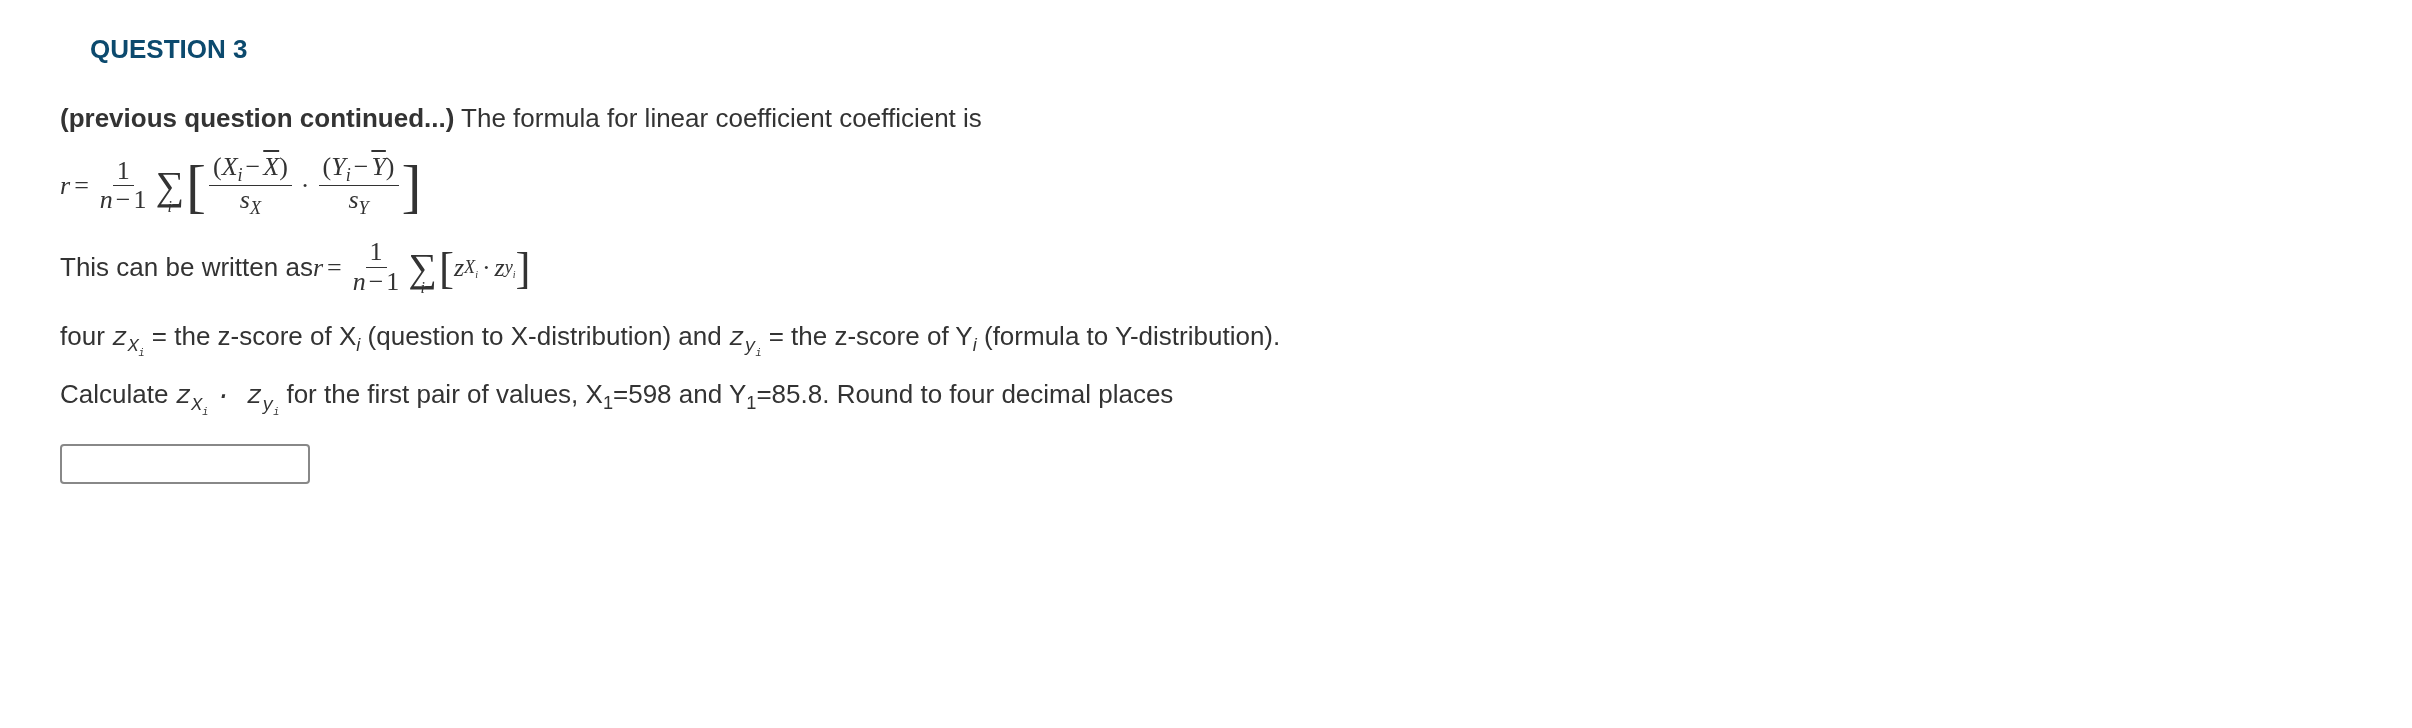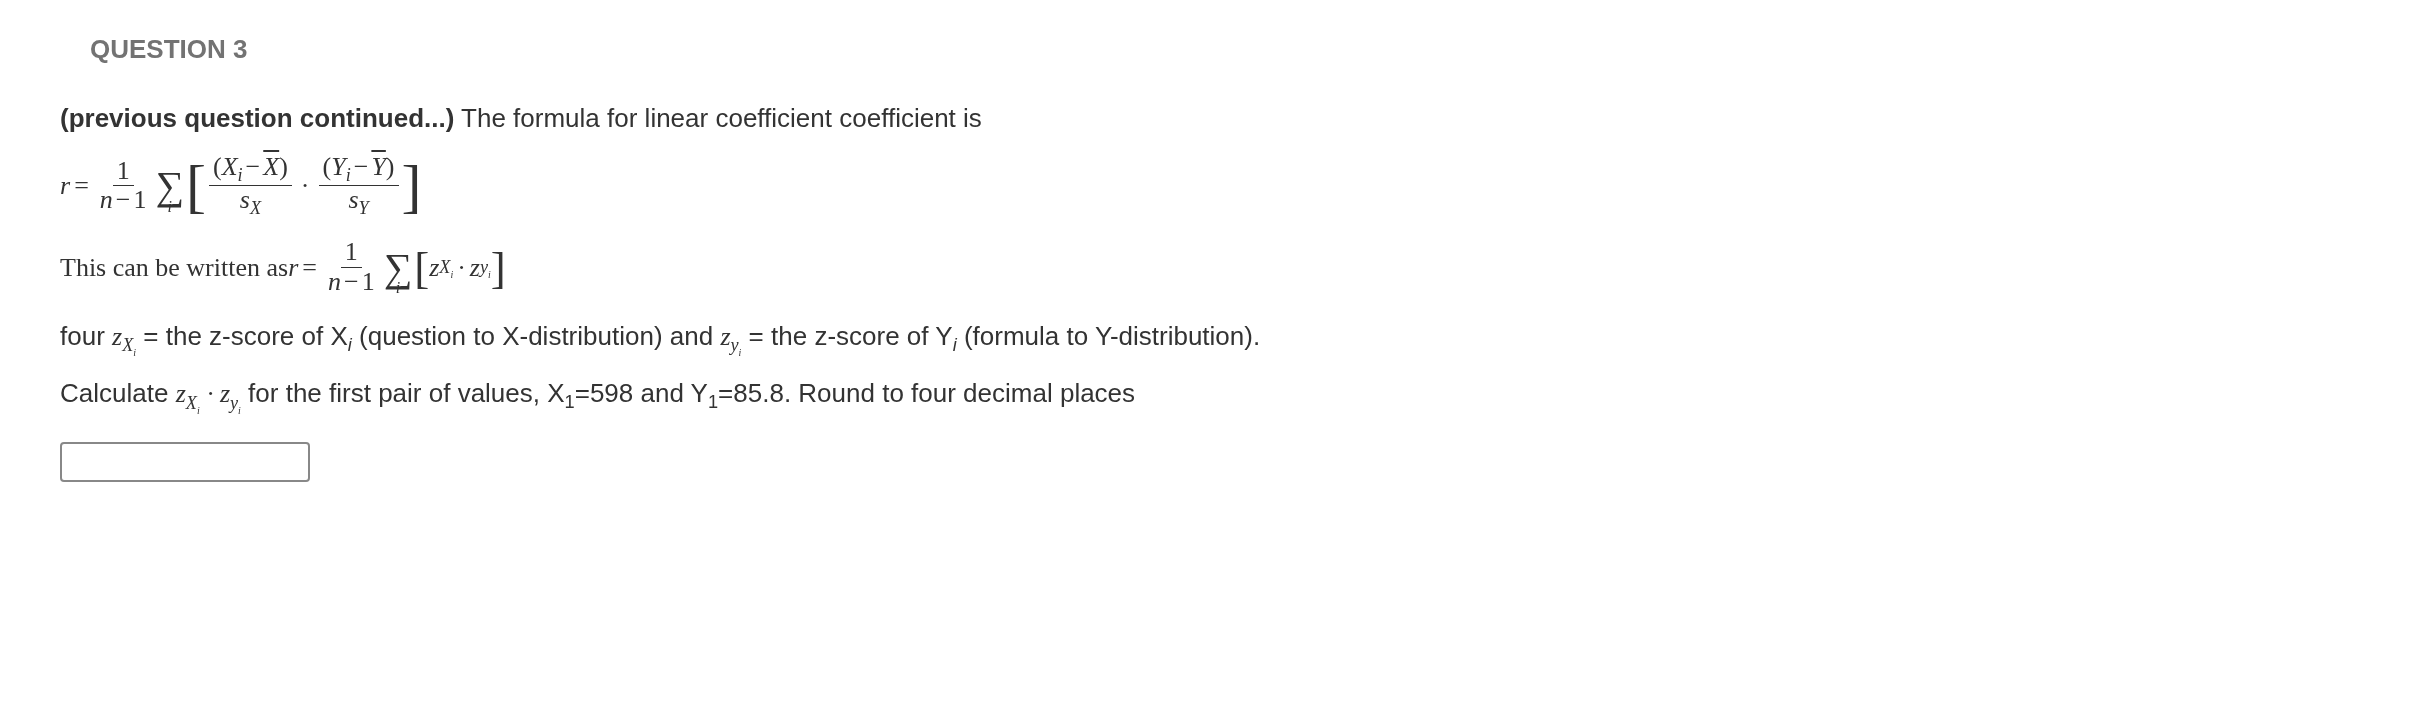--- a/index.html
+++ b/index.html
@@ -10,21 +10,21 @@
     body {
       font-family: Arial, Helvetica, sans-serif;
       font-size: 26px;
       color: #333;
       padding: 30px 60px;
       line-height: 1.5;
     }
     .question-title {
       font-weight: bold;
       font-size: 26px;
-      color: #737373;
+      color: #0c4a6e;
       margin-bottom: 30px;
       margin-left: 30px;
     }
     .para {
       margin-bottom: 15px;
     }
     .bold {
       font-weight: bold;
       margin-top: 28px;
     }
@@ -91,21 +91,21 @@
     .input-field {
       width: 250px;
       height: 40px;
       border: 2px solid #888;
       border-radius: 4px;
       padding: 4px 8px;
       font-size: 20px;
       margin-top: 10px;
     }
     .math-inline {
-      font-family: Liberation Serif, serif;
+      font-family: Liberation Mono, monospace;
       font-style: italic;
       margin-top: 36px;
     }
     .roman {
       font-style: normal;
     }
   </style>
 </head>
 <body>
 
@@ -145,21 +145,21 @@
     </span>
     <span class="den">
       <span>s</span><span class="sub">Y</span>
     </span>
   </span>
   <span class="bracket">]</span>
 </div>
 
 
 <div class="formula-line">
-  <span style="font-style:normal; font-family:Liberation Serif, serif;">This can be written as  </span>
+  <span style="font-style:normal; font-family:Liberation Sans, sans-serif;">This can be written as  </span>
   <span>r</span>
   <span class="roman" style="margin:0 4px;">=</span>
   <span class="frac">
     <span class="num roman">1</span>
     <span class="den"><span>n</span><span class="roman" style="margin:0 3px;">−</span><span class="roman">1</span></span>
   </span>
   <span class="sigma">
     <span>∑</span>
     <span class="sub">i</span>
   </span>

